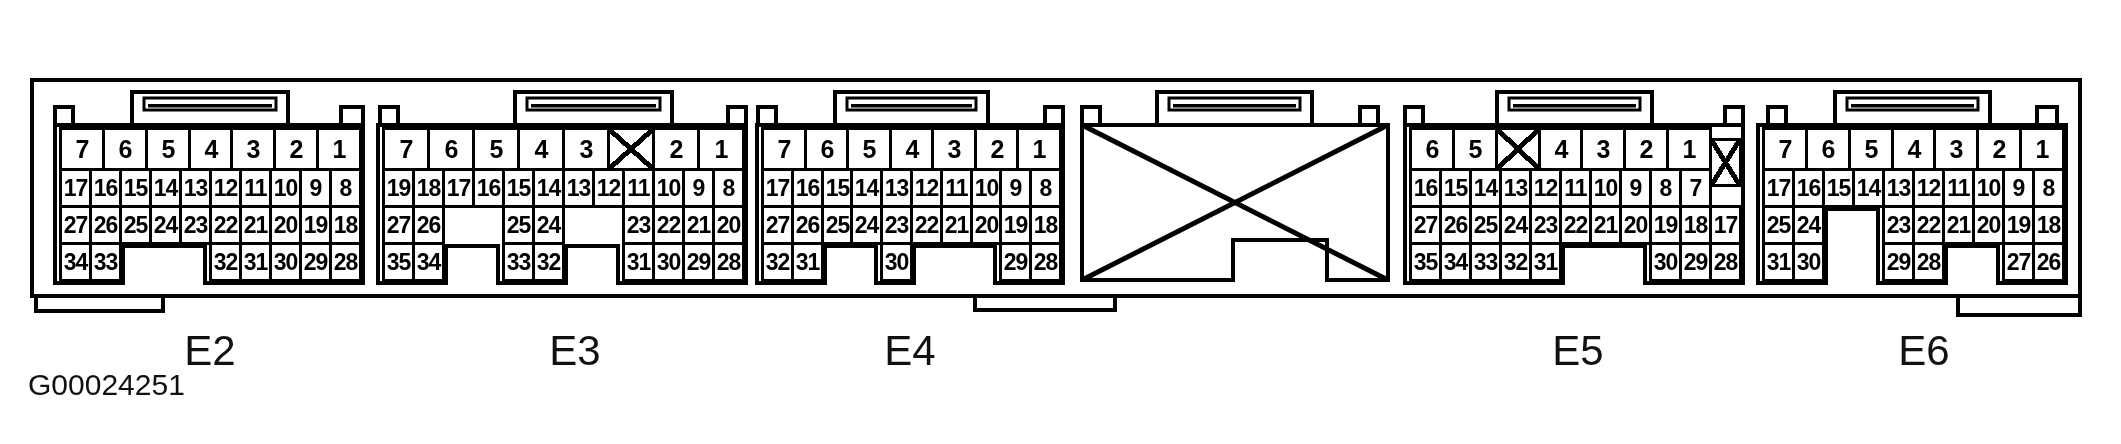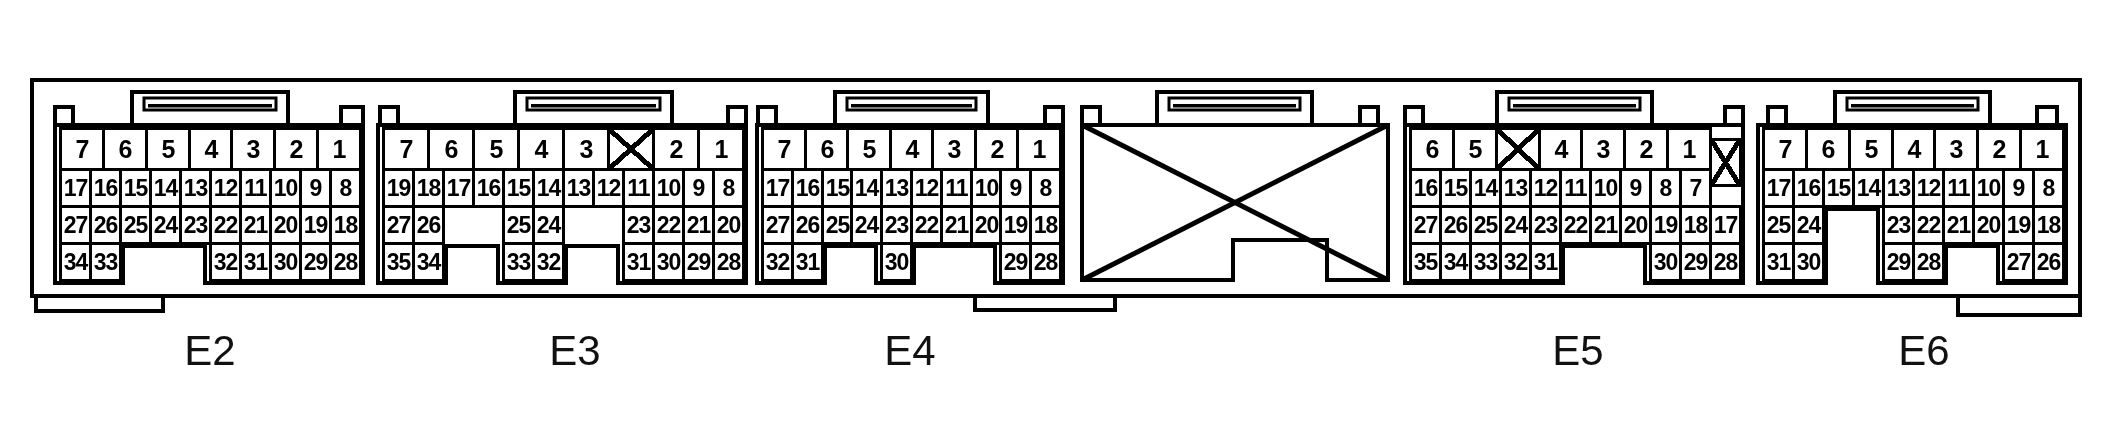--- a/index.html
+++ b/index.html
@@ -238,13 +238,14 @@
       <div class="cell" style="left: 2002px; width: 33px; top: 242px; height: 40px;">27</div>
       <div class="cell" style="left: 2032px; width: 33px; top: 242px; height: 40px;">26</div>
     </div>
   <div id="labels-host">
       <div class="clabel" style="left: 150px;">E2</div>
       <div class="clabel" style="left: 515px;">E3</div>
       <div class="clabel" style="left: 850px;">E4</div>
       <div class="clabel" style="left: 1518px;">E5</div>
       <div class="clabel" style="left: 1864px;">E6</div>
     </div>
+  <div class="figcode">G00024251</div>
 </div>
 
 </body></html>

